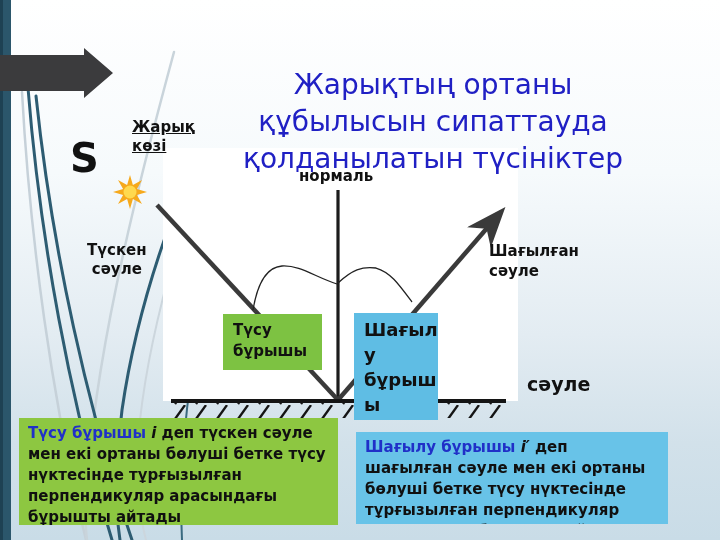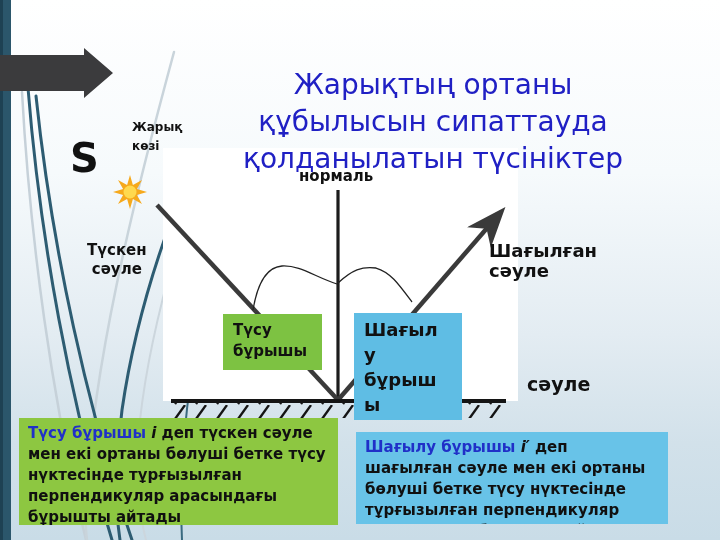--- a/index.html
+++ b/index.html
@@ -16,29 +16,29 @@
   .deco{left:0;top:0;z-index:3;}
   
   .panel{left:163px;top:148px;width:355px;height:253px;background:#ffffff;z-index:4;}
   
   .title{left:168px;top:66px;width:530px;text-align:center;font-size:28px;line-height:37px;color:#2020c4;z-index:6;}
   
   .diagram{left:0;top:0;z-index:5;}
   
   .lbl{color:#111;font-weight:bold;z-index:7;}
   .lbl-s{left:70px;top:138px;font-size:40px;line-height:40px;z-index:7;}
-  .lbl-source{left:132px;top:118px;font-size:12px;line-height:19px;}
+  .lbl-source{left:132px;top:118px;font-size:15px;line-height:19px;text-decoration:underline;}
   .lbl-incident{left:87px;top:241px;font-size:15px;line-height:19px;text-align:center;}
   .lbl-normal{left:299px;top:167px;font-size:15px;}
-  .lbl-reflected{left:489px;top:241px;font-size:18px;line-height:20px;}
+  .lbl-reflected{left:489px;top:241px;font-size:15px;line-height:20px;}
   .lbl-mirror{left:527px;top:373px;font-size:19px;}
   
   .angle-box{color:#111;font-weight:bold;z-index:6;box-sizing:border-box;}
   .angle-inc{left:223px;top:314px;width:99px;height:56px;background:#7dc242;font-size:15px;line-height:21px;padding:6px 0 8px 10px;}
-  .angle-ref{left:354px;top:313px;width:108px;height:107px;background:#5fbde4;font-size:18px;line-height:25px;padding:4px 0 0 10px;}
+  .angle-ref{left:354px;top:313px;width:84px;height:107px;background:#5fbde4;font-size:18px;line-height:25px;padding:4px 0 0 10px;}
   
   .def{z-index:8;box-sizing:border-box;font-size:15px;line-height:21px;color:#101010;padding:5px 9px 11px 9px;overflow:hidden;font-weight:bold;}
   .def-green{left:19px;top:418px;width:319px;height:107px;background:#8dc741;}
   .def-blue{left:356px;top:432px;width:312px;height:92px;background:#68c3e8;}
   .def .term{color:#2030c8;}
   .def .sym{font-style:italic;color:#101010;}
 </style>
 </head>
 <body>
 

